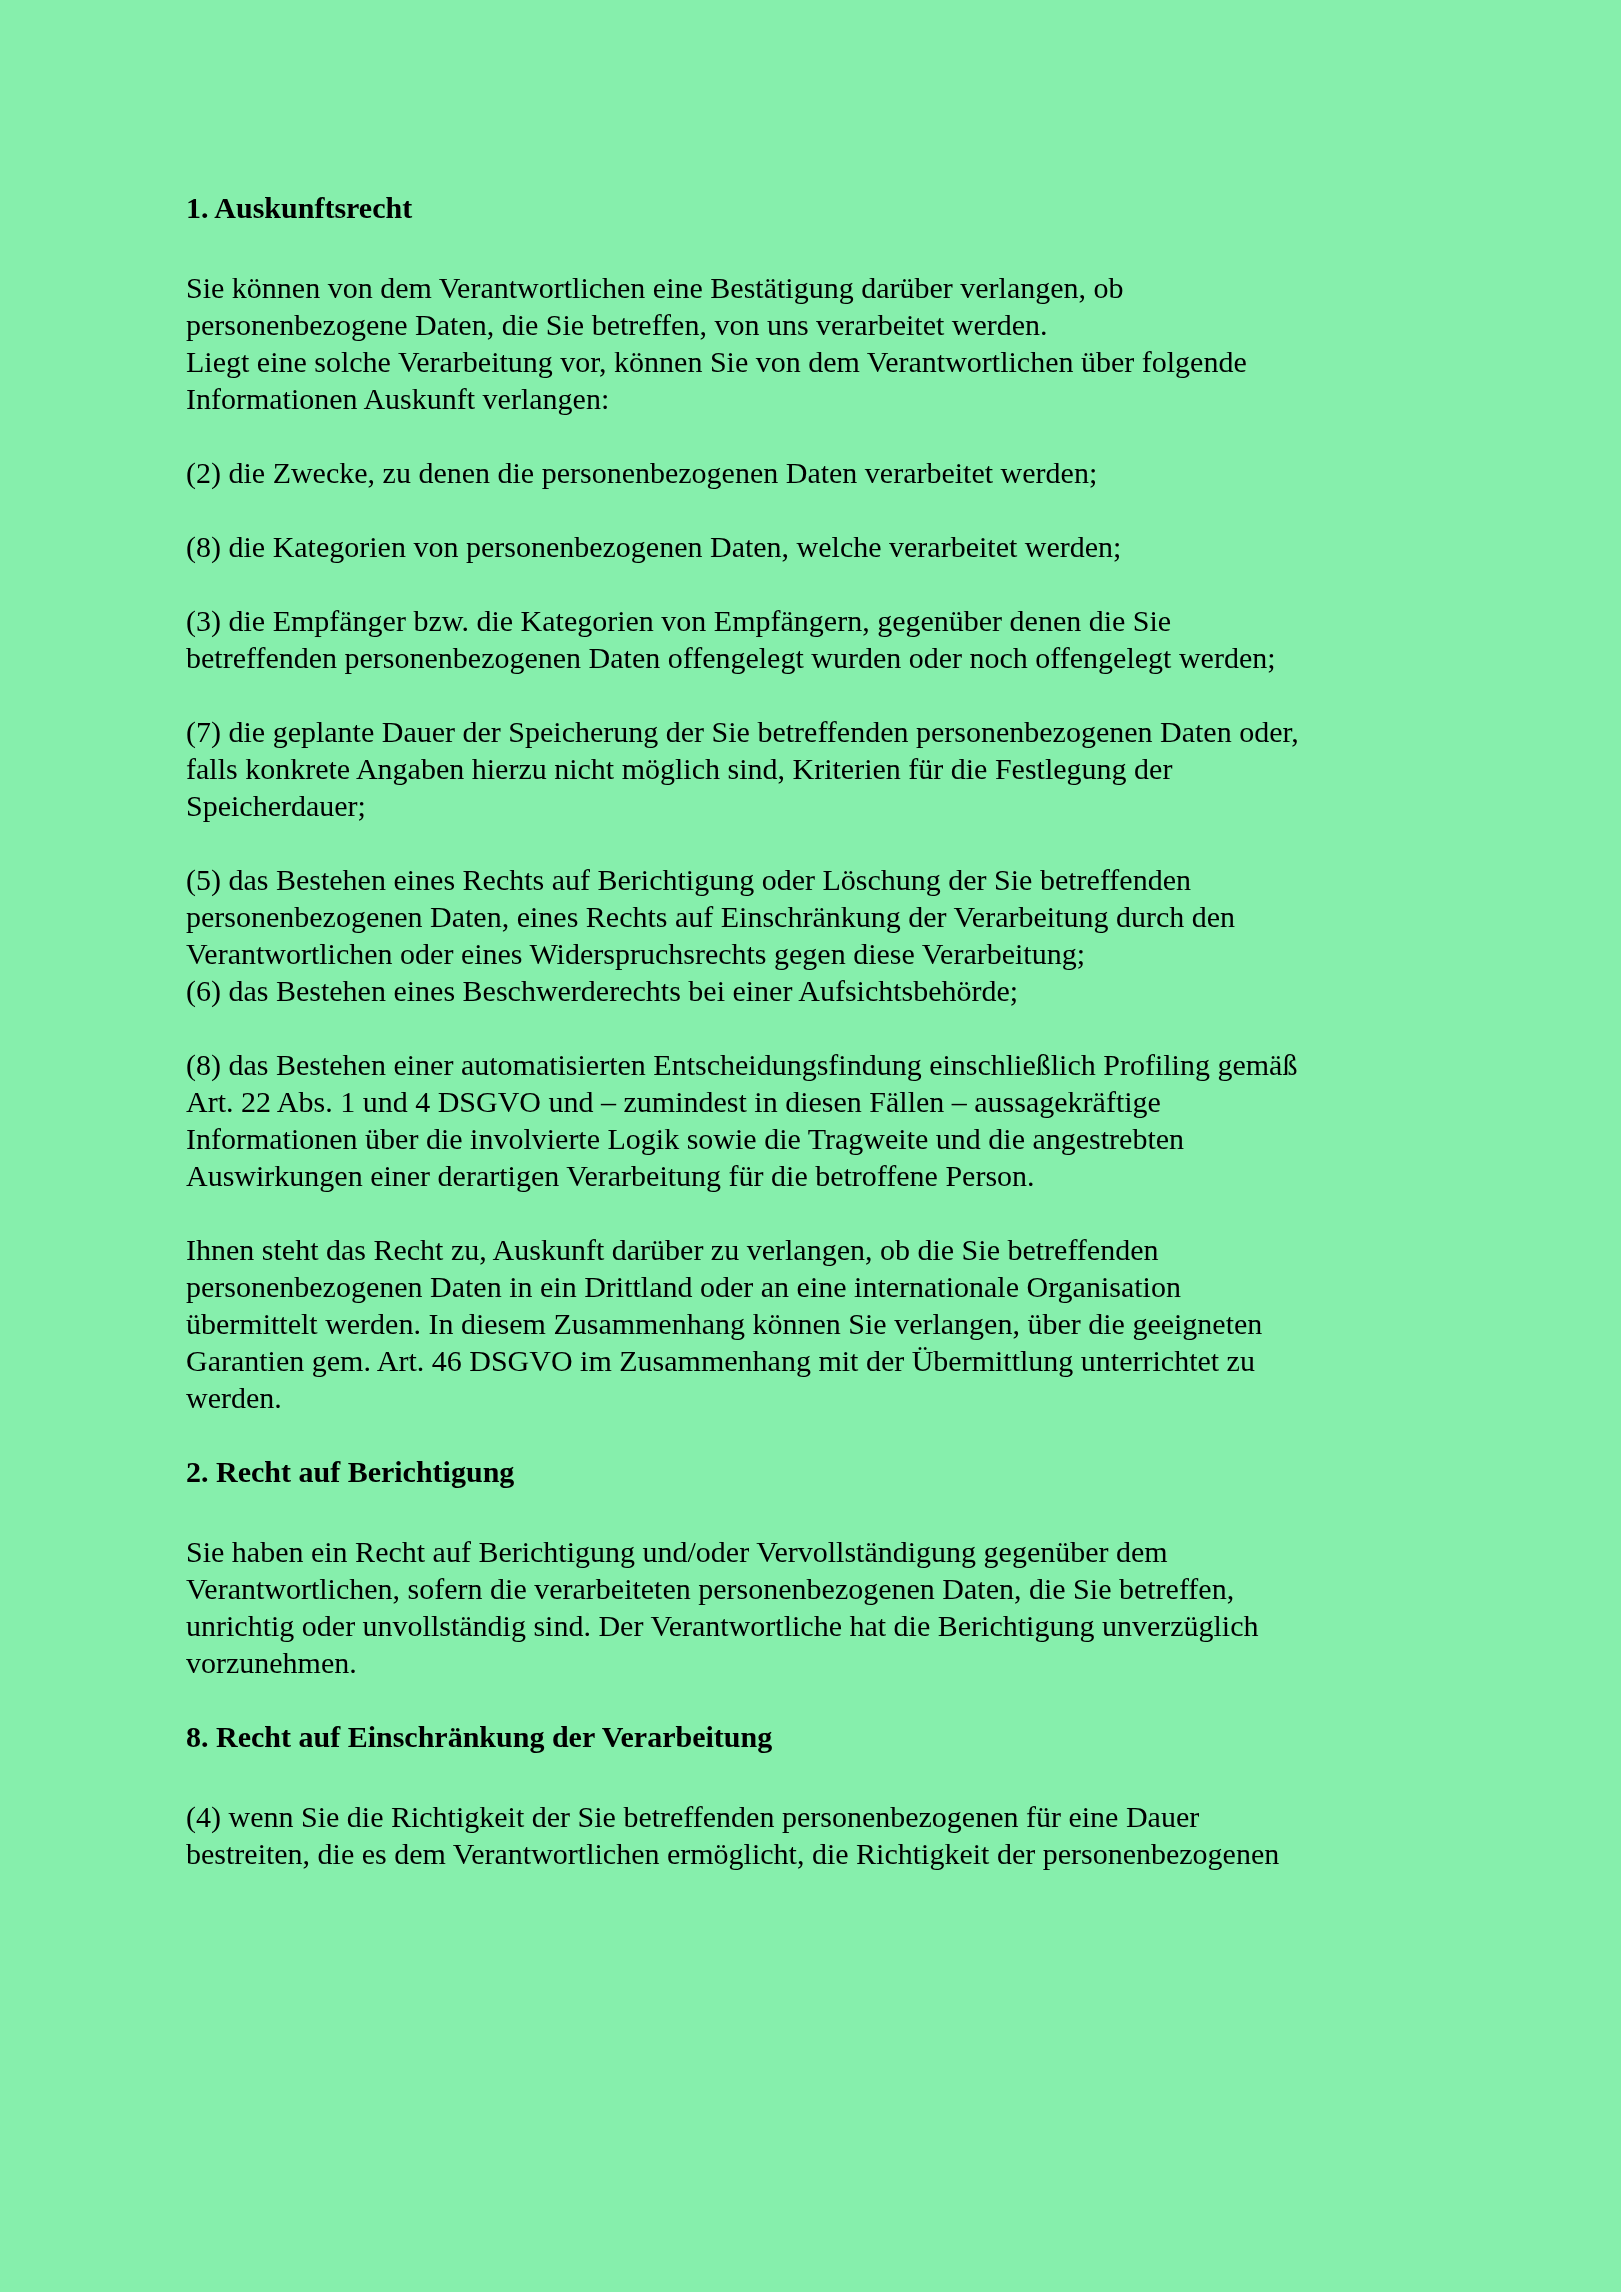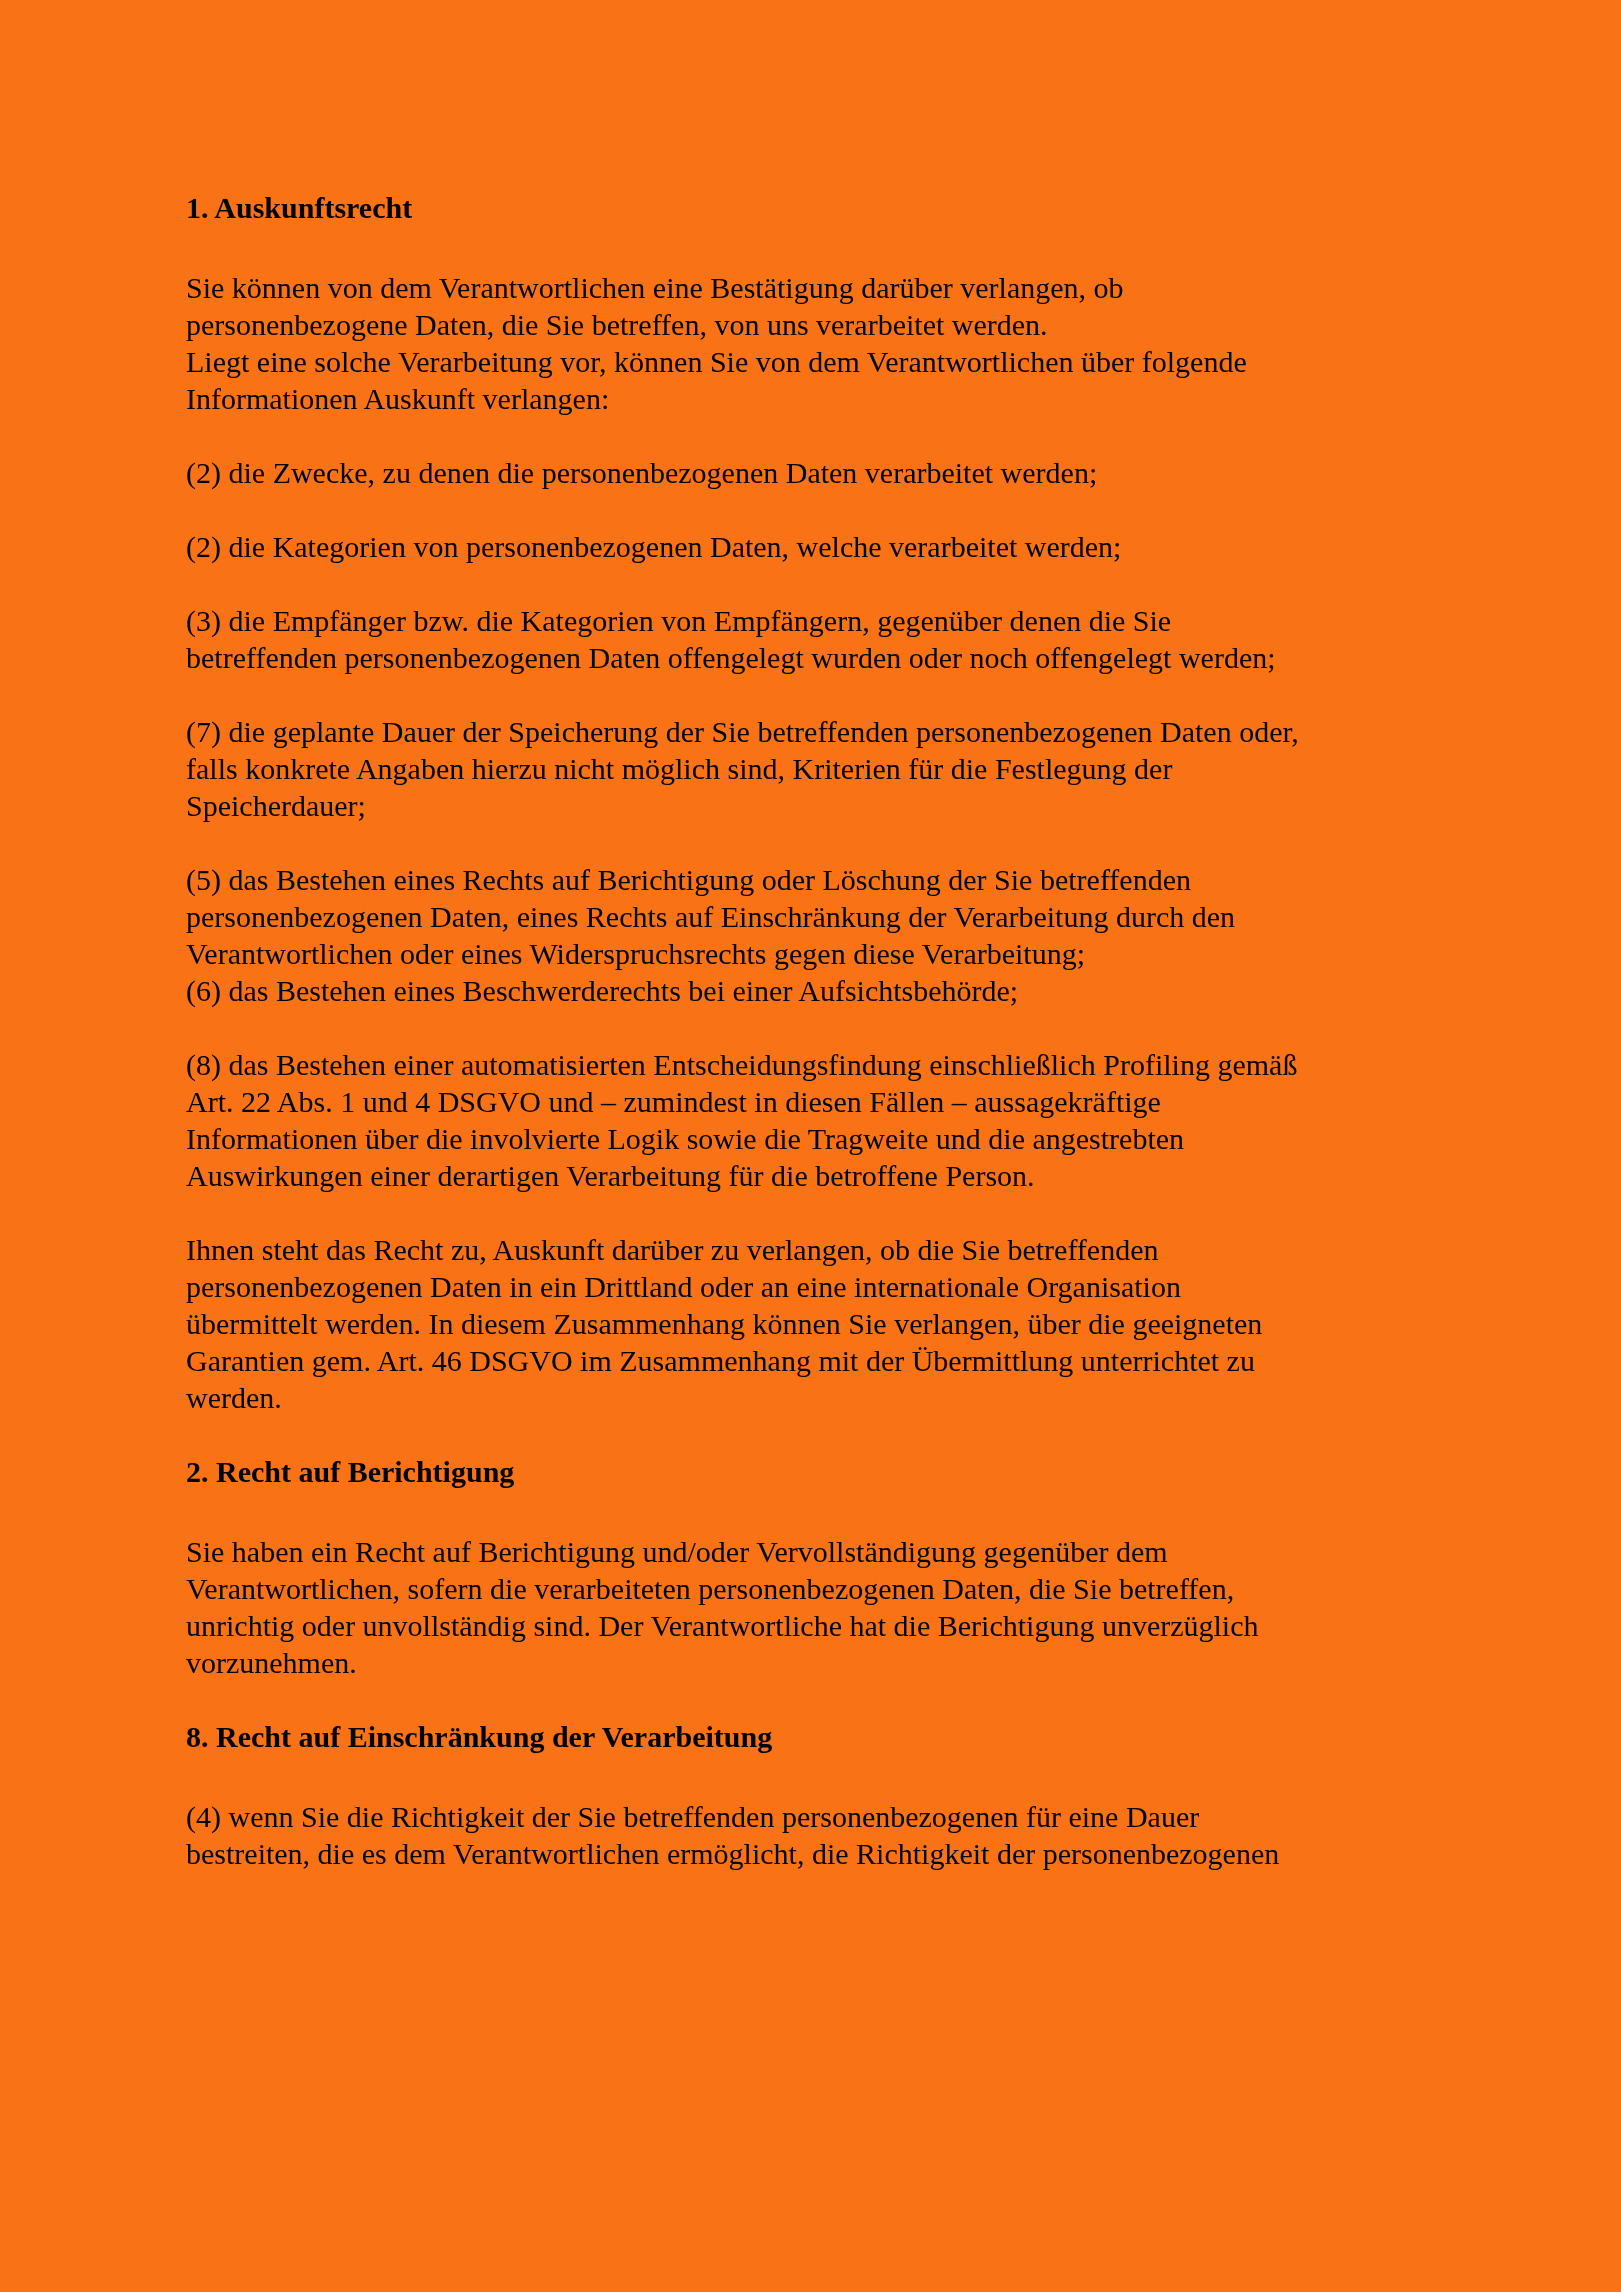--- a/index.html
+++ b/index.html
@@ -11,21 +11,21 @@
     width: 1621px;
     height: 2293px;
     color: #000000;
     font-family: "Liberation Serif", serif;
   }
   .page {
     box-sizing: border-box;
     width: 1621px;
     height: 2293px;
     padding: 189px 72px 0 186px;
-    background: #f97316;
+    background: #86efac;
     overflow: hidden;
   }
   .para, .heading {
     font-size: 30px;
     line-height: 37px;
     margin: 0 0 37px 0;
     white-space: pre-line; 
     text-align: left;
   }
   .heading {
@@ -36,21 +36,21 @@
 </head>
 <body>
 
 <div class="page">
   <h2 class="heading">1. Auskunftsrecht</h2>
   <p class="para">Sie können von dem Verantwortlichen eine Bestätigung darüber verlangen, ob
 personenbezogene Daten, die Sie betreffen, von uns verarbeitet werden.
 Liegt eine solche Verarbeitung vor, können Sie von dem Verantwortlichen über folgende
 Informationen Auskunft verlangen:</p>
   <p class="para">(2) die Zwecke, zu denen die personenbezogenen Daten verarbeitet werden;</p>
-  <p class="para">(2) die Kategorien von personenbezogenen Daten, welche verarbeitet werden;</p>
+  <p class="para">(8) die Kategorien von personenbezogenen Daten, welche verarbeitet werden;</p>
   <p class="para">(3) die Empfänger bzw. die Kategorien von Empfängern, gegenüber denen die Sie
 betreffenden personenbezogenen Daten offengelegt wurden oder noch offengelegt werden;</p>
   <p class="para">(7) die geplante Dauer der Speicherung der Sie betreffenden personenbezogenen Daten oder,
 falls konkrete Angaben hierzu nicht möglich sind, Kriterien für die Festlegung der
 Speicherdauer;</p>
   <p class="para">(5) das Bestehen eines Rechts auf Berichtigung oder Löschung der Sie betreffenden
 personenbezogenen Daten, eines Rechts auf Einschränkung der Verarbeitung durch den
 Verantwortlichen oder eines Widerspruchsrechts gegen diese Verarbeitung;
 (6) das Bestehen eines Beschwerderechts bei einer Aufsichtsbehörde;</p>
   <p class="para">(8) das Bestehen einer automatisierten Entscheidungsfindung einschließlich Profiling gemäß

